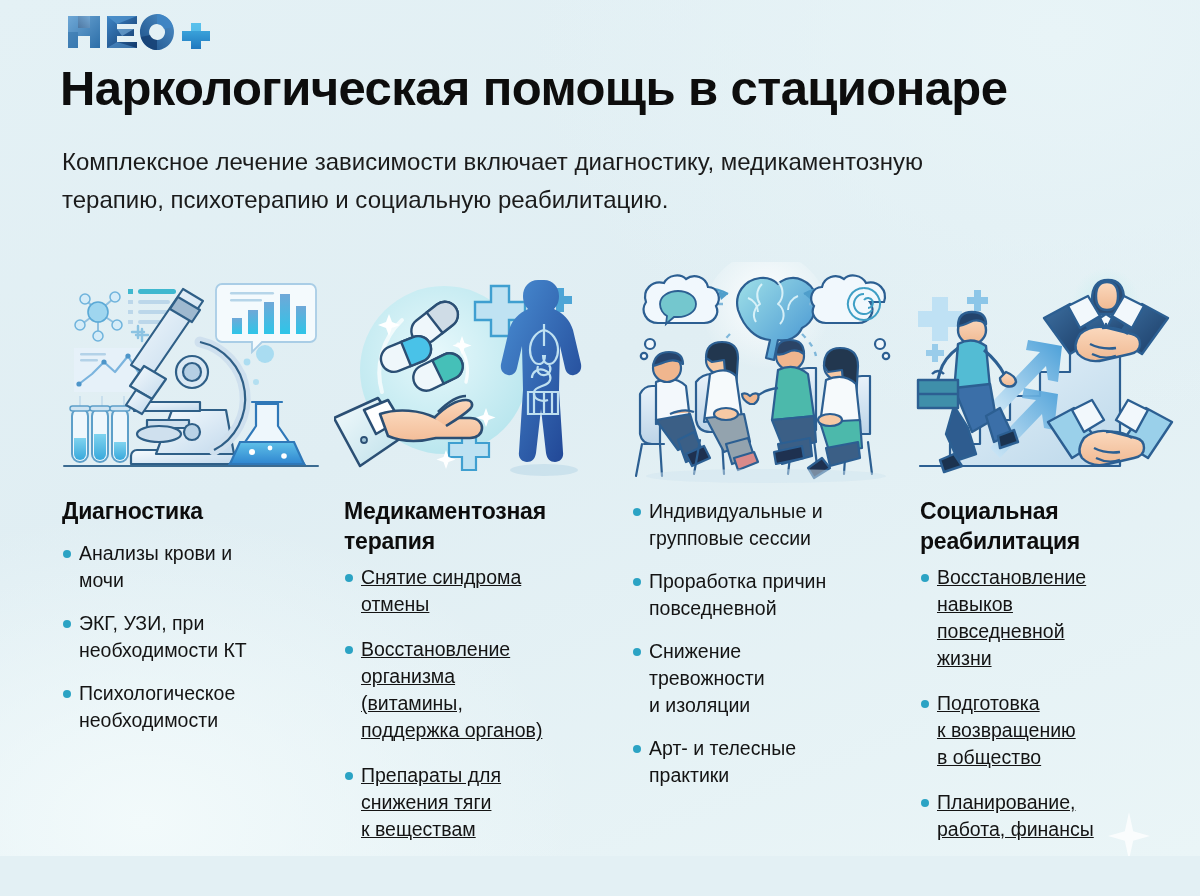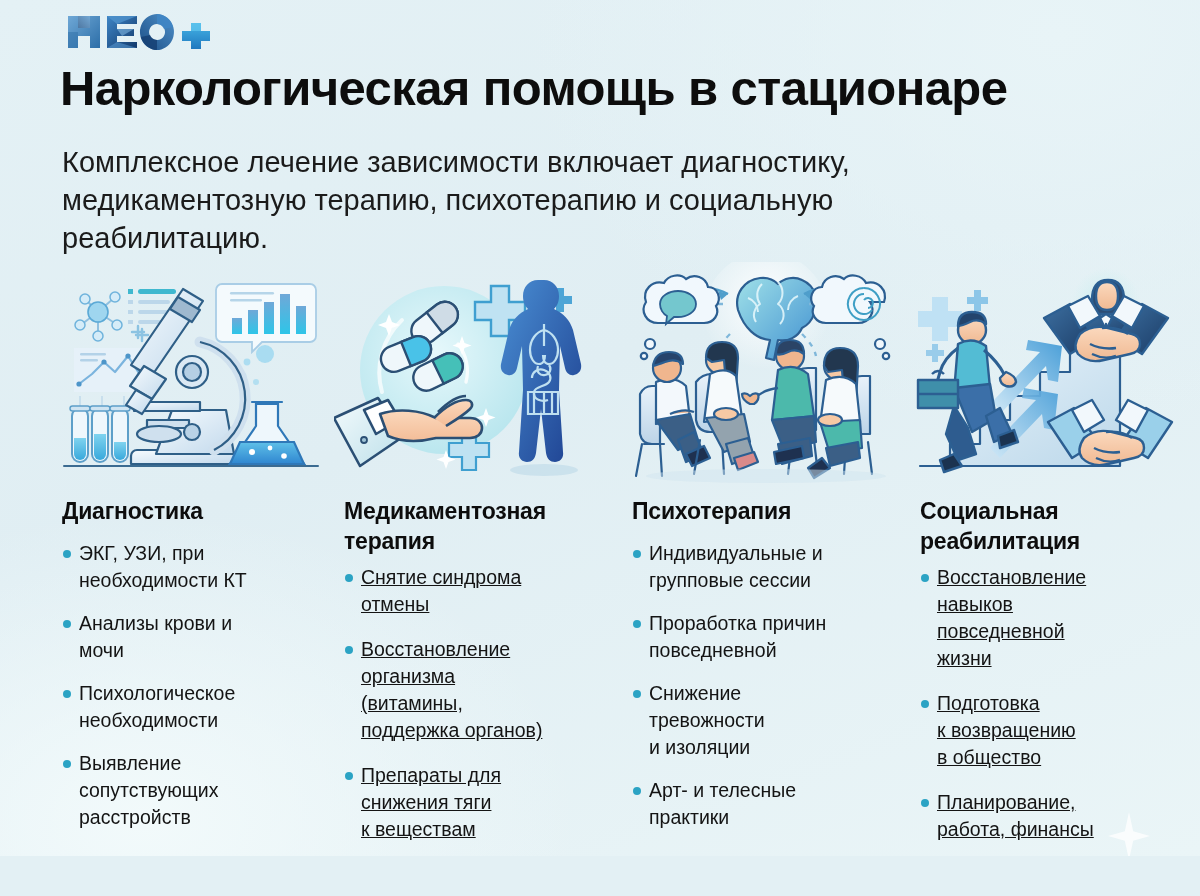--- a/index.html
+++ b/index.html
@@ -51,21 +51,21 @@
     font-weight: 700;
     letter-spacing: -0.6px;
     color: #0d0d0d;
     white-space: nowrap;
   }
   #subtitle {
     position: absolute;
     left: 62px;
     top: 143px;
     width: 900px;
-    font-size: 29px;
+    font-size: 24px;
     line-height: 38px;
     color: #1b1b1b;
     font-weight: 400;
   }
 
   
   .col {
     position: absolute;
     top: 262px;
   }
@@ -278,29 +278,26 @@
           <circle cx="218" cy="186" r="2.4" fill="#ffffff" stroke="none"></circle>
           <circle cx="232" cy="194" r="2.8" fill="#ffffff" stroke="none"></circle>
         </g>
 
         <path d="M12 204 h254" stroke="#3b6b91" stroke-width="2" stroke-linecap="round"></path>
         <path d="M84 73 h12 M90 67 v12" stroke="#8cc3e2" stroke-width="2.4" stroke-linecap="round"></path>
       </svg>
     </div>
     <div class="col-head">Диагностика</div>
     <ul class="bullets">
+      <li>Анализы крови и
+мочи</li>
       <li>ЭКГ, УЗИ, при
 необходимости КТ</li>
-      <li>Анализы крови и
-мочи</li>
       <li>Психологическое
 необходимости</li>
-      <li>Выявление
-сопутствующих
-расстройств</li>
     </ul>
   </div>
 
   <div class="col col-1">
     <div class="illus">
       <svg viewBox="0 0 288 222">
         <defs>
           <radialGradient id="c2orb" cx="45%" cy="40%" r="62%">
             <stop offset="0" stop-color="#e6f8fb"></stop>
               <stop offset="1" stop-color="#b9e6ee"></stop>
@@ -489,21 +486,20 @@
           <path d="M204 118 q18 -8 30 4 l4 38 -40 2 Z" fill="#f6fafc"></path>
           <path d="M198 160 l40 -2 2 28 -32 6 Z" fill="#4cb9ab"></path>
           <path d="M204 186 l32 -6 2 16 -30 8 Z" fill="#3b5f86"></path>
           <path d="M200 196 l-14 10 6 10 16 -10 Z" fill="#1e3150"></path>
           <ellipse cx="208" cy="158" rx="12" ry="6" fill="#f7c9a4"></ellipse>
         </g>
 
         <ellipse cx="144" cy="214" rx="120" ry="7" fill="#d2e6f0" opacity=".5"></ellipse>
       </svg>
     </div>
-    <div class="col-head">Психотерапия</div>
     <ul class="bullets">
       <li>Индивидуальные и
 групповые сессии</li>
       <li>Проработка причин
 повседневной</li>
       <li>Снижение
 тревожности
 и изоляции</li>
       <li>Арт- и телесные
 практики</li>

